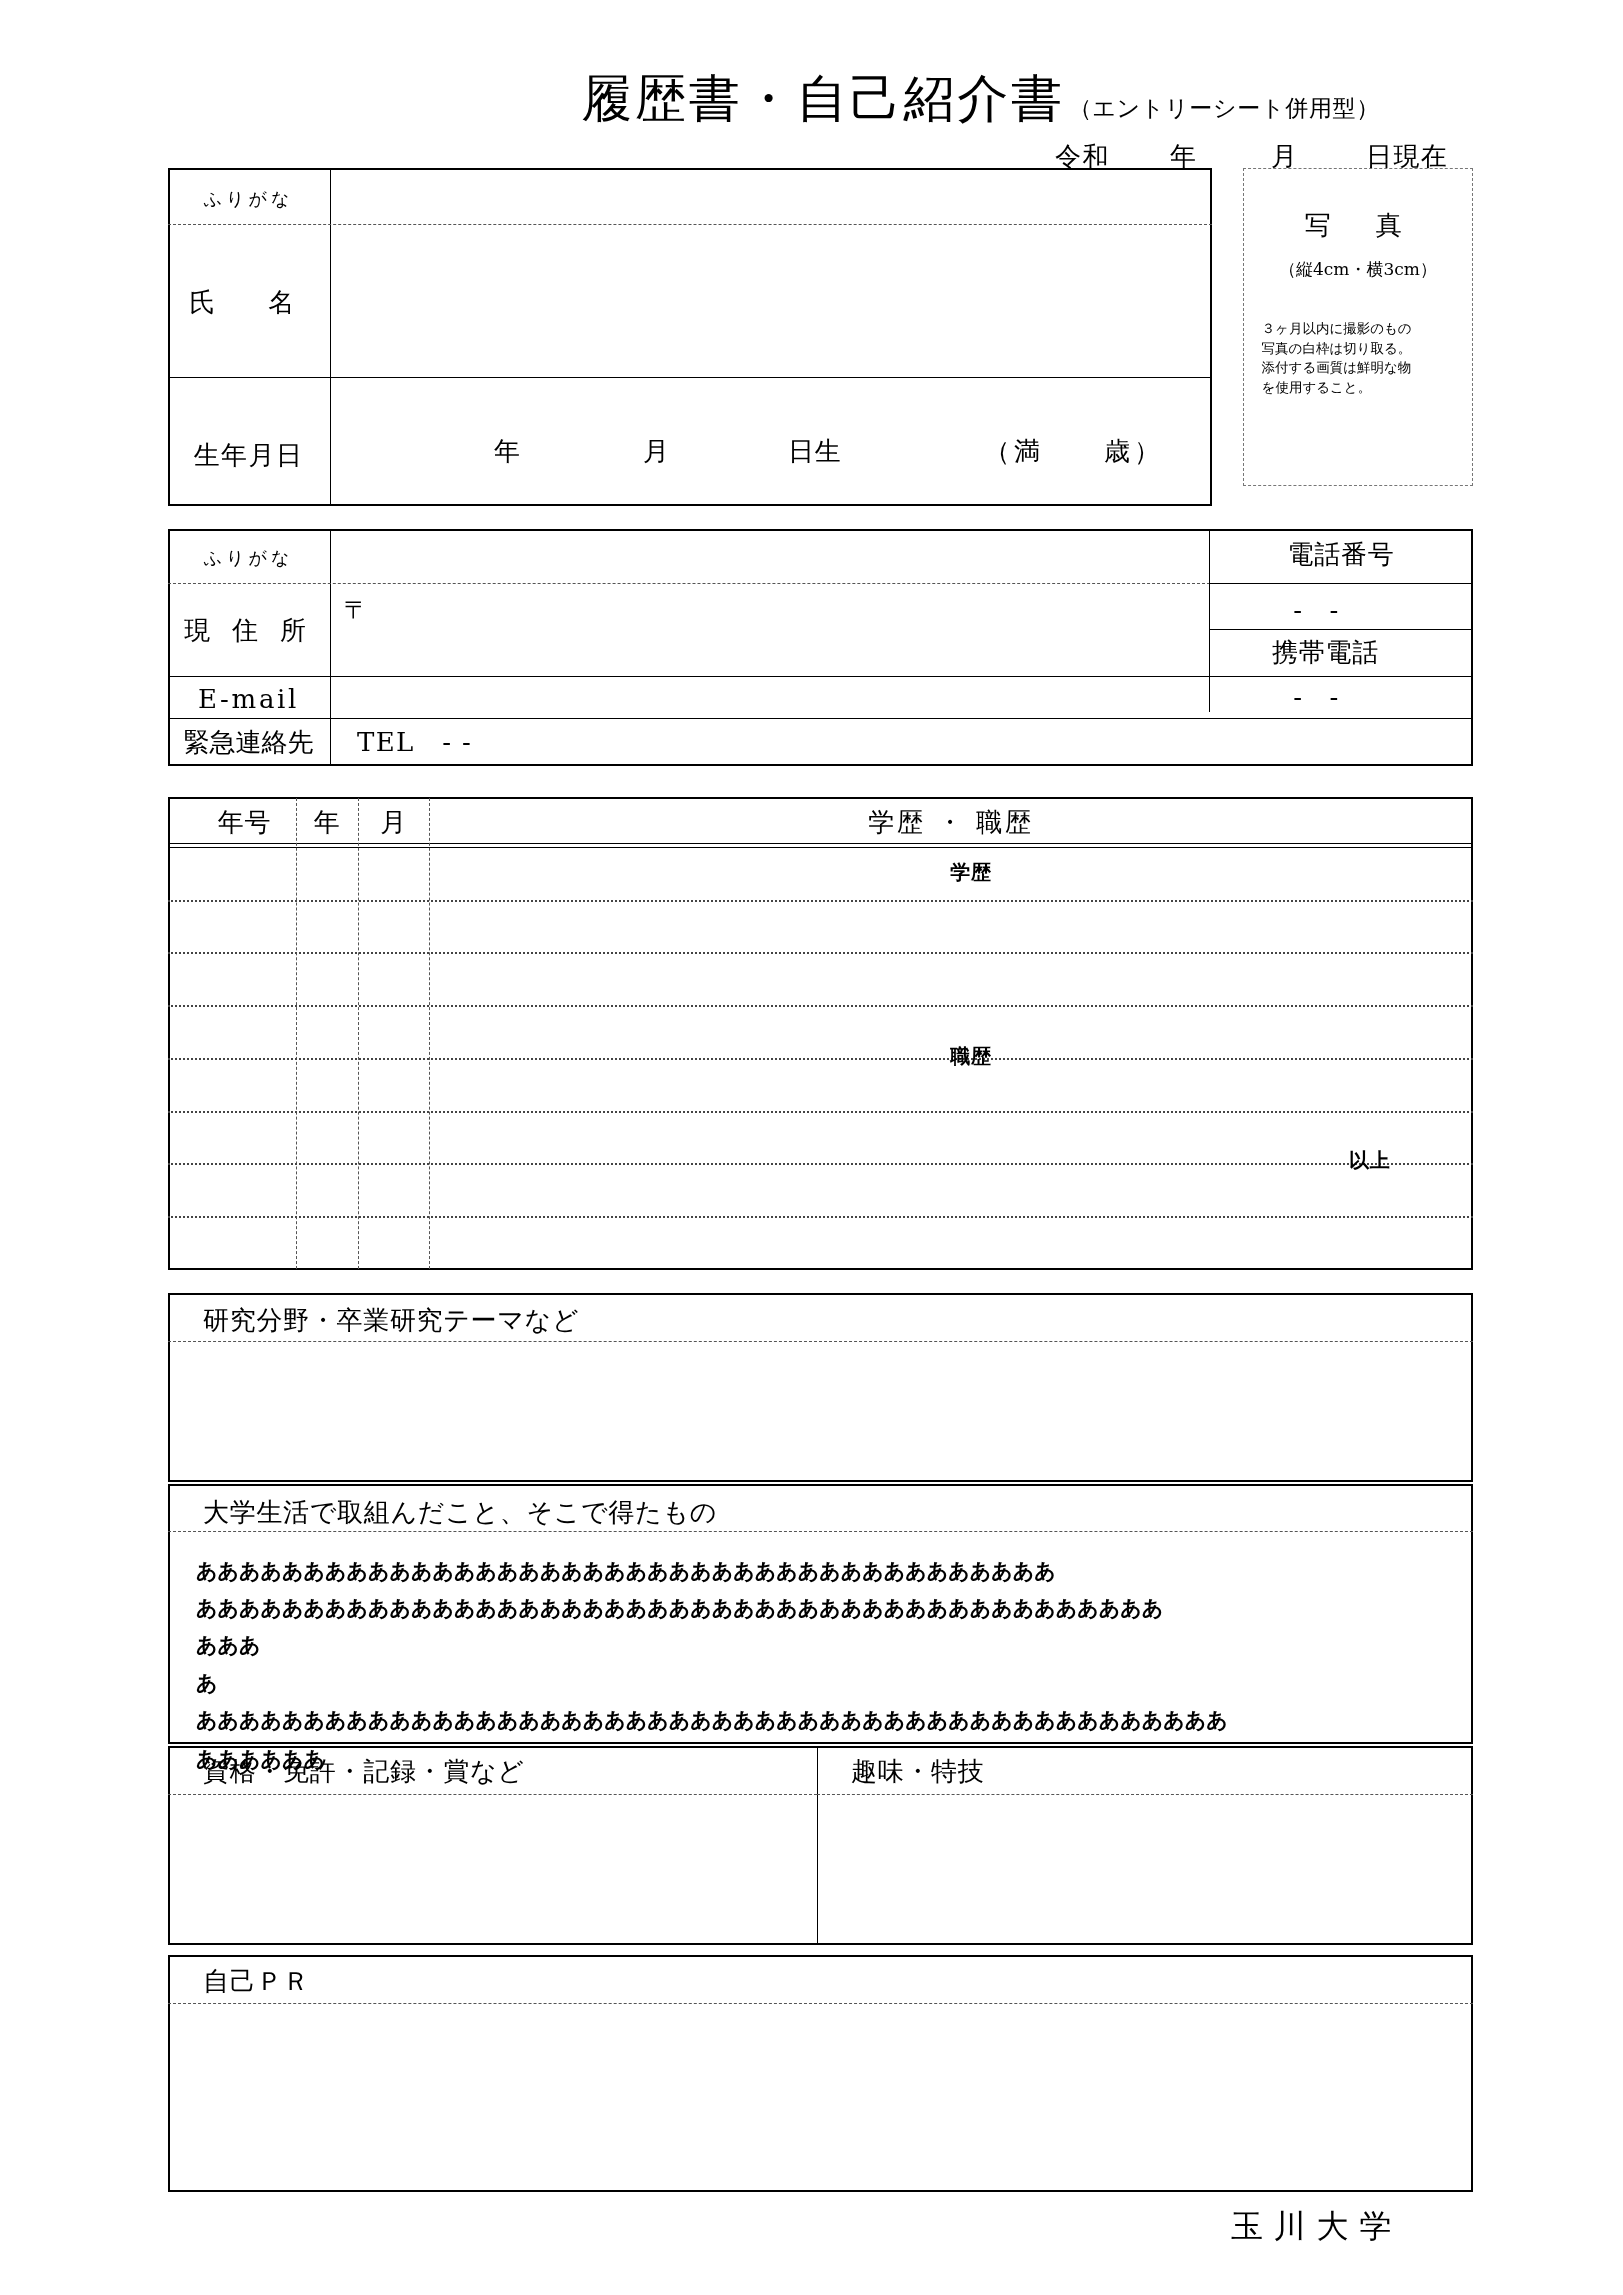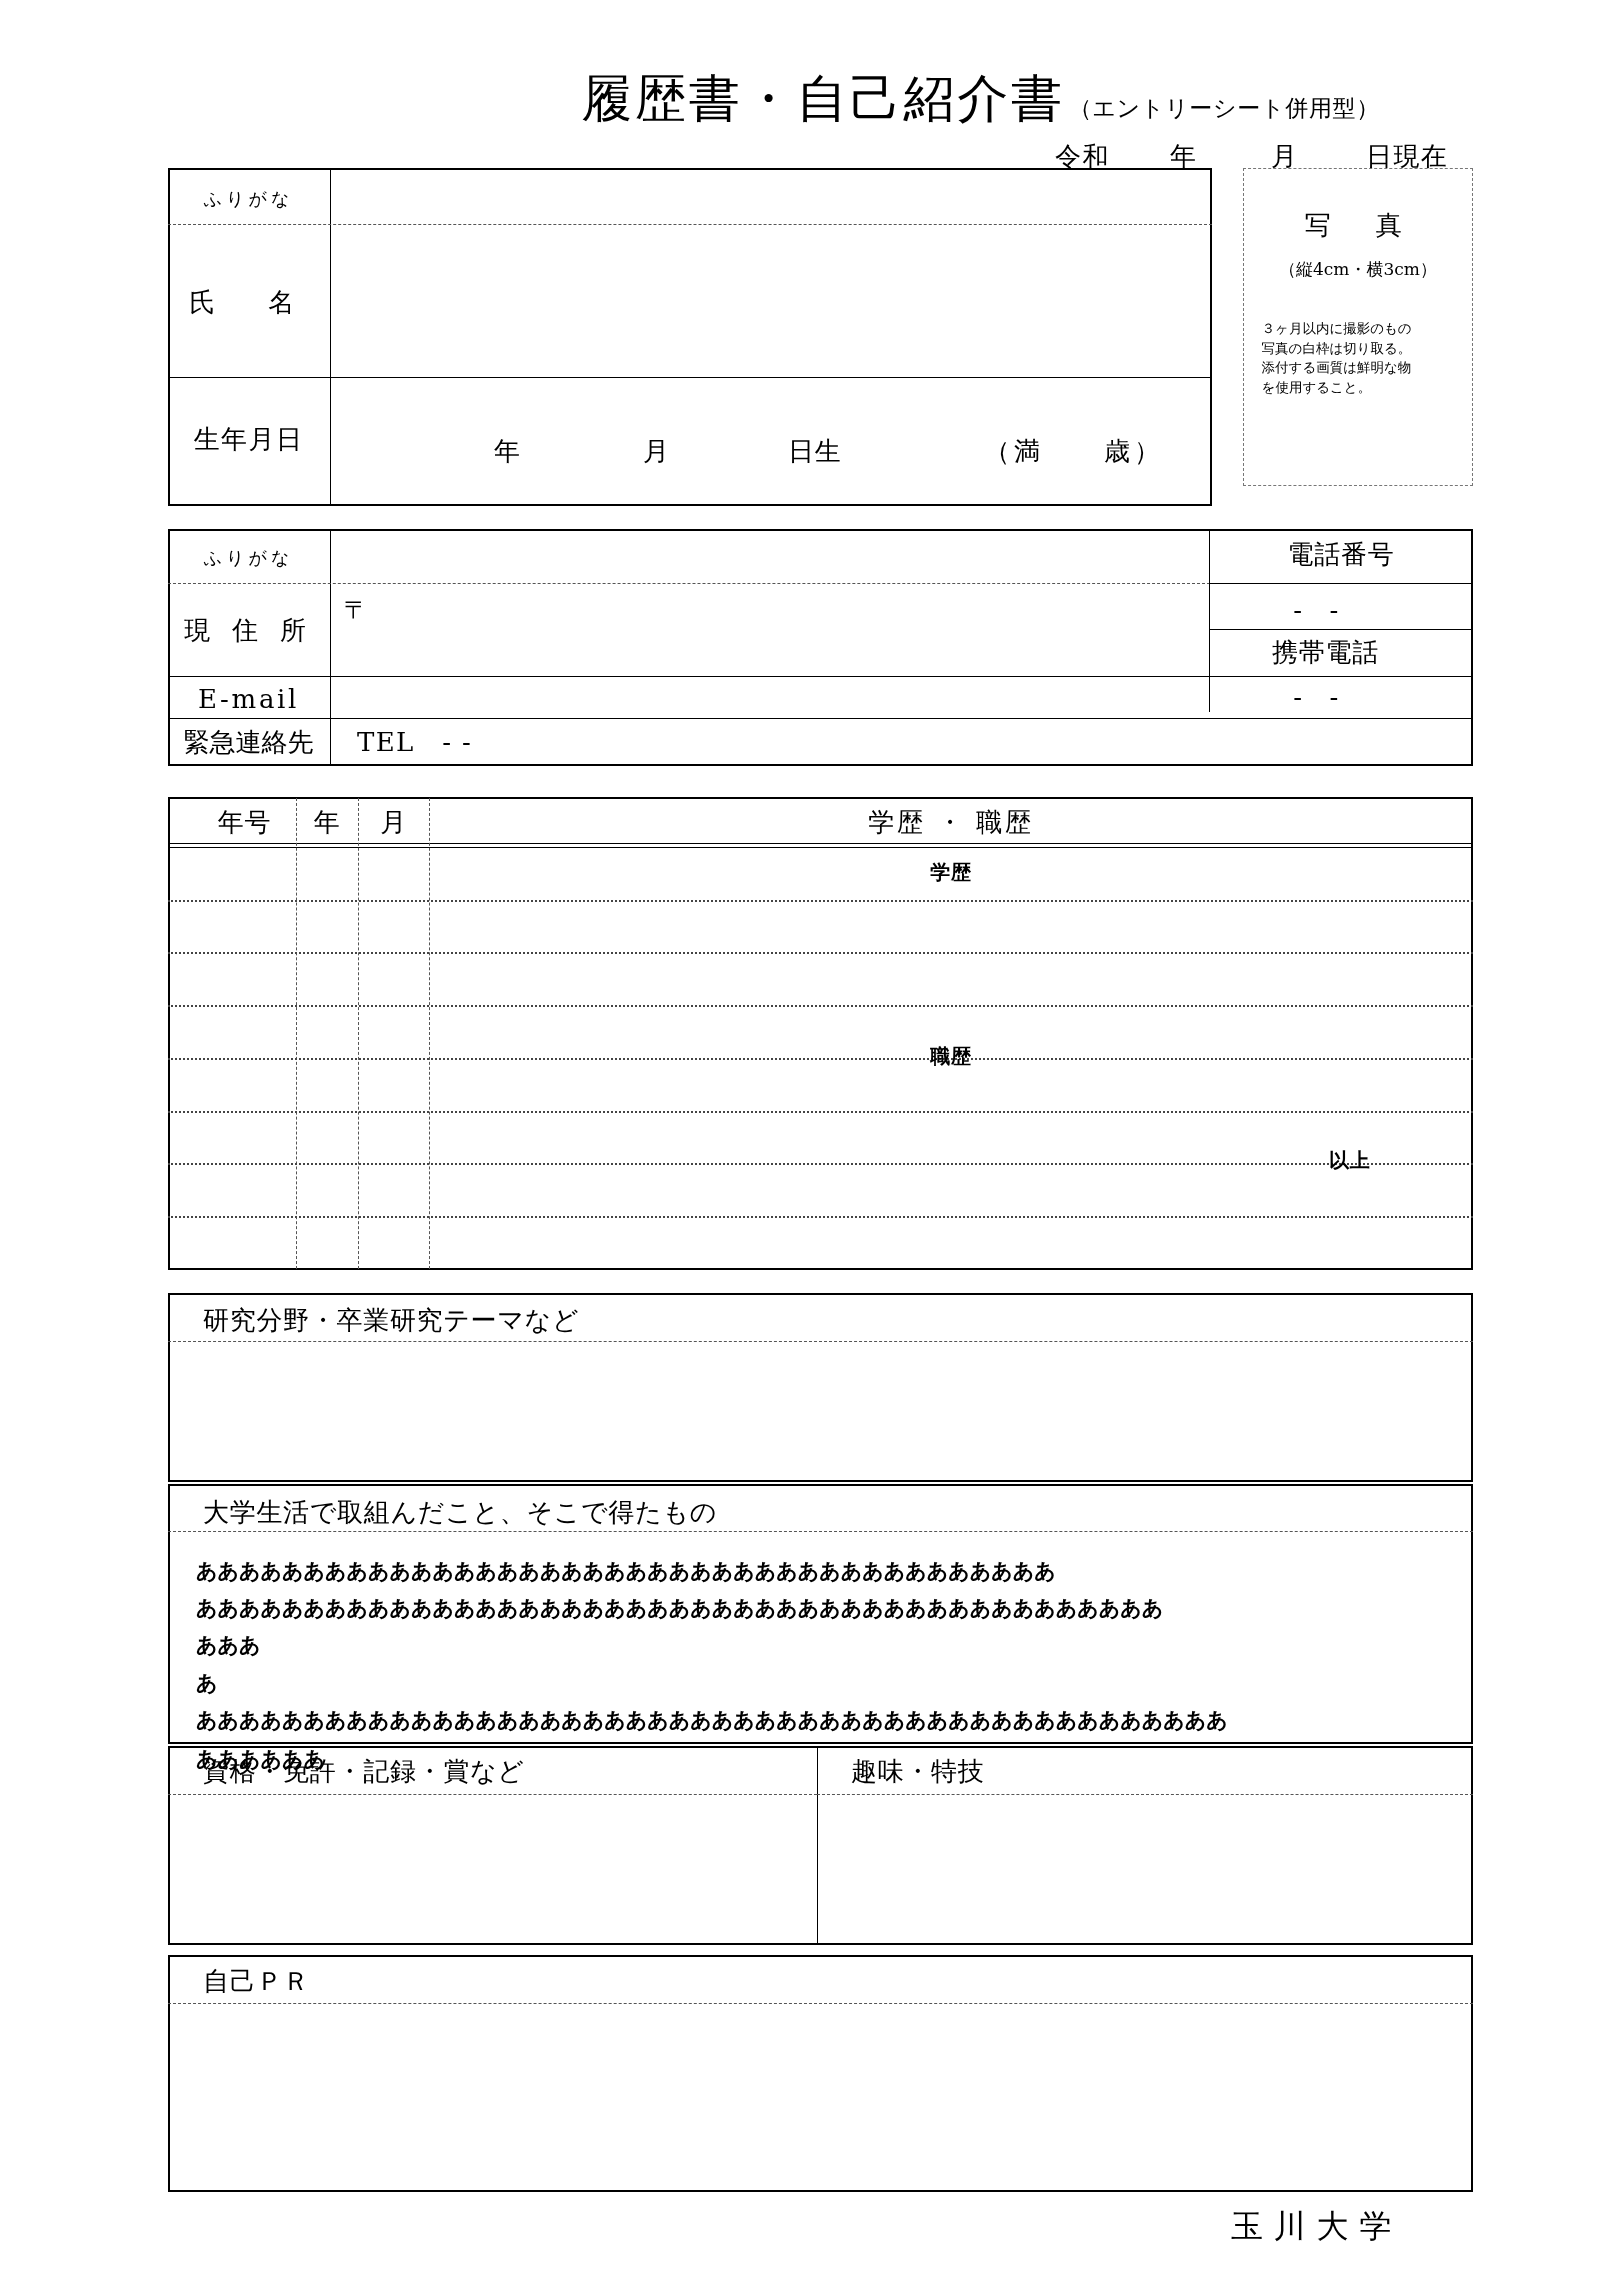--- a/index.html
+++ b/index.html
@@ -97,20 +97,21 @@
     line-height: 1.45;
     text-align: left;
     margin: 38px 0 0 17.6px;
     letter-spacing: 0px;
   }
 
   
   .goth {
     font-family: Liberation Serif, serif;
     font-weight: bold;
+    margin-left: 20px;
   }
 
   .filler {
     position: absolute;
     font-family: "DejaVu Sans", "Liberation Sans", sans-serif;
     font-weight: bold;
     font-size: 21px;
     line-height: 1;
     white-space: nowrap;
     letter-spacing: 0px;
@@ -145,21 +146,21 @@
   <div class="bx thinline" style="left:168px; top:377px; width:1044px; height:0;"></div>
 
   <div class="lbl lbl-sm lbl-c" style="left:181px; top:190px; width:135px;">ふりがな</div>
 
   <div class="lbl lbl-c" style="left:181px; top:289px; width:135px; letter-spacing:13.5px;">氏　名</div>
 
   <div class="lbl" style="left:346px; top:190px; width:845px; height:27px;"></div>
 
   <div class="lbl" style="left:346px; top:289px; width:845px; height:30px;"></div>
 
-  <div class="lbl lbl-c" style="left:181px; top:426px; width:135px; letter-spacing:1.4px;">生年月日</div>
+  <div class="lbl lbl-c" style="left:181px; top:442px; width:135px; letter-spacing:1.4px;">生年月日</div>
 
   <div class="lbl" style="left:494px; top:438px;">年</div>
   <div class="lbl" style="left:643px; top:438px;">月</div>
   <div class="lbl" style="left:788px; top:438px;">日生</div>
   <div class="lbl" style="left:984px; top:438px; letter-spacing:4px;">（満　　歳）</div>
 
   <div class="photo-box" style="left:1243px; top:168px; width:230px; height:318px;">
     <div class="photo-title">写　真</div>
     <div class="photo-size">（縦4cm・横3cm）</div>
     <div class="photo-note">

